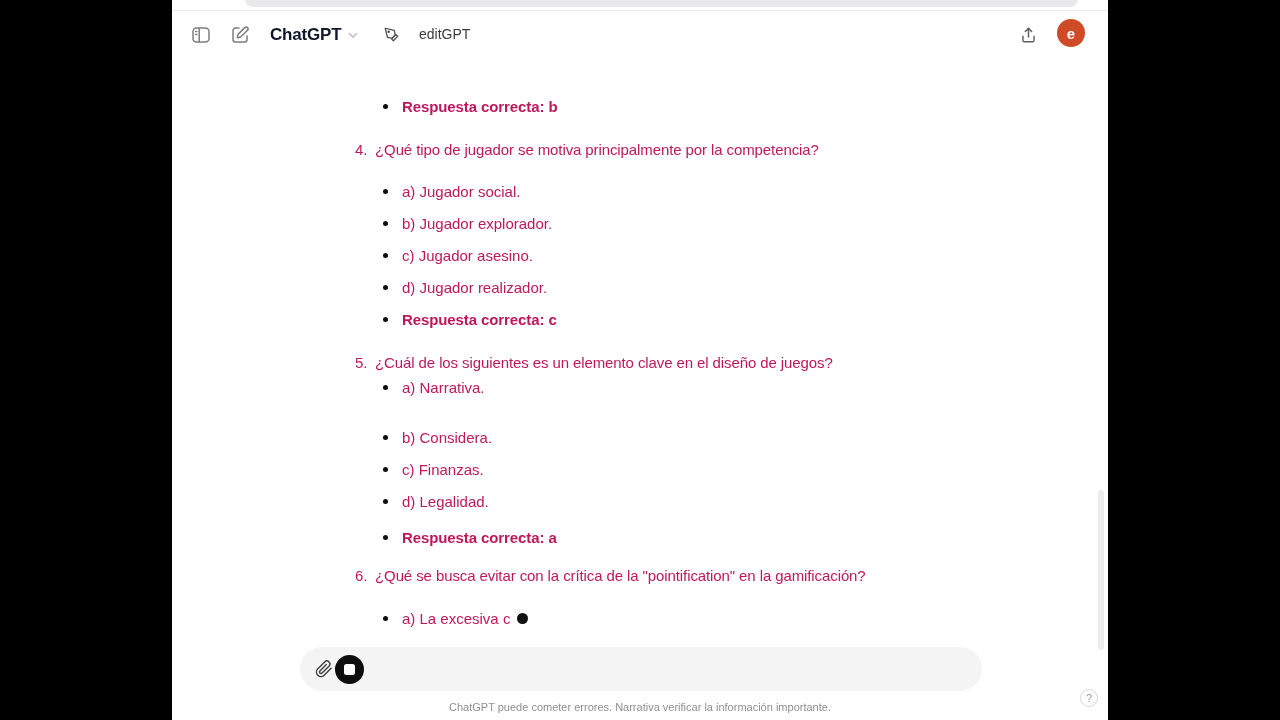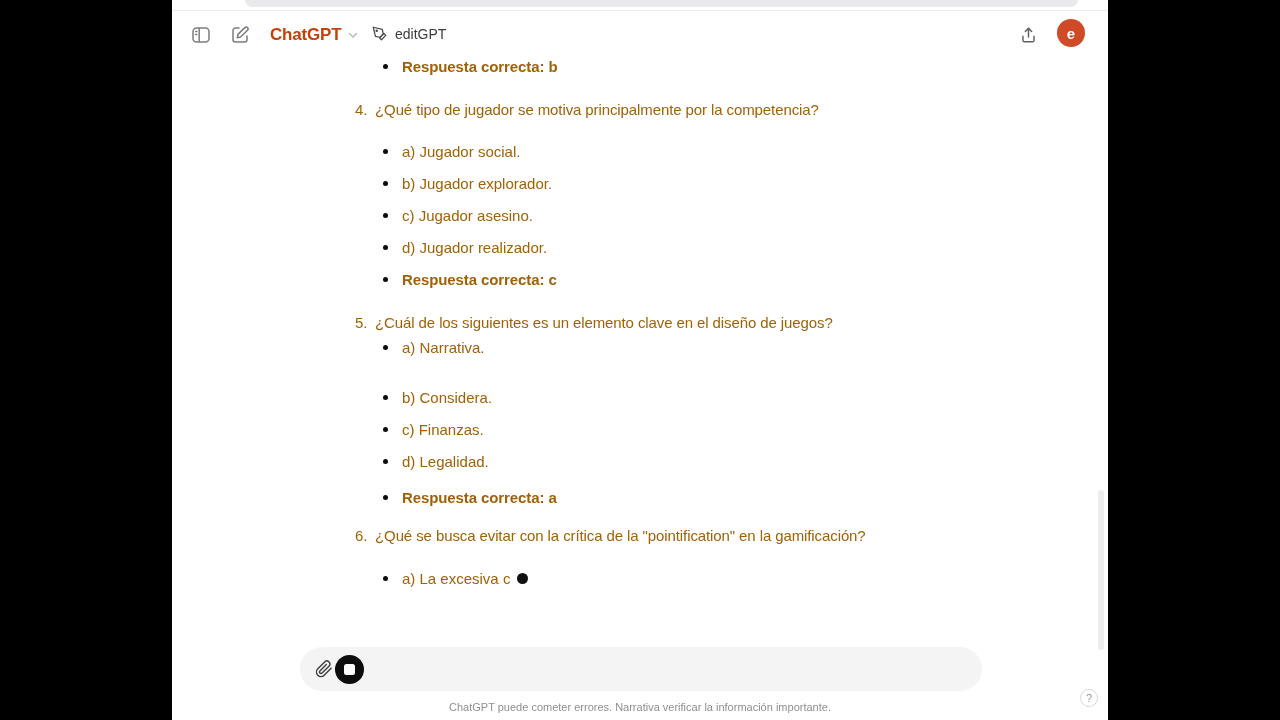--- a/index.html
+++ b/index.html
@@ -9,30 +9,30 @@
   .screen { position:absolute; left:172px; top:0; width:936px; height:720px; background:#ffffff; overflow:hidden; }
 
   
   .top-capsule { position:absolute; left:73px; top:-8px; width:833px; height:15px;
                  background:#e9e9eb; border-radius:9px; }
   .top-line { position:absolute; left:0; top:10px; width:100%; height:1px; background:#ececec; }
 
   
   .header { position:absolute; left:0; top:12px; width:100%; height:46px; }
   .hicon { position:absolute; top:12px; width:22px; height:22px; display:flex; align-items:center; justify-content:center; cursor:pointer; }
-  .model-label { position:absolute; left:98px; top:13px; font-size:17px; font-weight:600; color:#c2410c; letter-spacing:-0.2px; cursor:pointer; display:flex; align-items:center; gap:6px;}
-  .gpt-chip { position:absolute; left:200px; top:14px; display:flex; align-items:flex-start; gap:8px; cursor:pointer; }
+  .model-label { position:absolute; left:98px; top:13px; font-size:17px; font-weight:600; color:#0f172a; letter-spacing:-0.2px; cursor:pointer; display:flex; align-items:center; gap:6px;}
+  .gpt-chip { position:absolute; left:212px; top:14px; display:flex; align-items:center; gap:20px; cursor:pointer; }
   .gpt-chip .label { font-size:14px; color:#3c3c3c; font-weight:500; }
   .avatar { position:absolute; left:885px; top:7px; width:28px; height:28px; border-radius:50%;
             display:flex; align-items:center; justify-content:center;
             color:#fff; font-size:15px; font-weight:700; cursor:pointer; }
 
   
   .line { position:absolute; height:20px; display:flex; align-items:center;
-          font-size:15px; color:#a16207; white-space:nowrap; }
+          font-size:15px; color:#be185d; white-space:nowrap;margin-top:40px; }
   .q { left:183px; }
   .q .qnum { display:inline-block; width:20px; font-weight:400; }
   .q .qtext { font-weight:400; letter-spacing:-0.1px; }
   .opt { left:211px; }
   .opt .dot { width:5px; height:5px; border-radius:50%; background:#0d0d0d; margin-right:14px; flex:none; }
   .bold { font-weight:700; letter-spacing:-0.1px; }
   .stream-dot { display:inline-block; width:11px; height:11px; border-radius:50%; background:#111; margin-left:7px; flex:none; }
 
   
   .composer { position:absolute; left:128px; top:647px; width:682px; height:44px;

